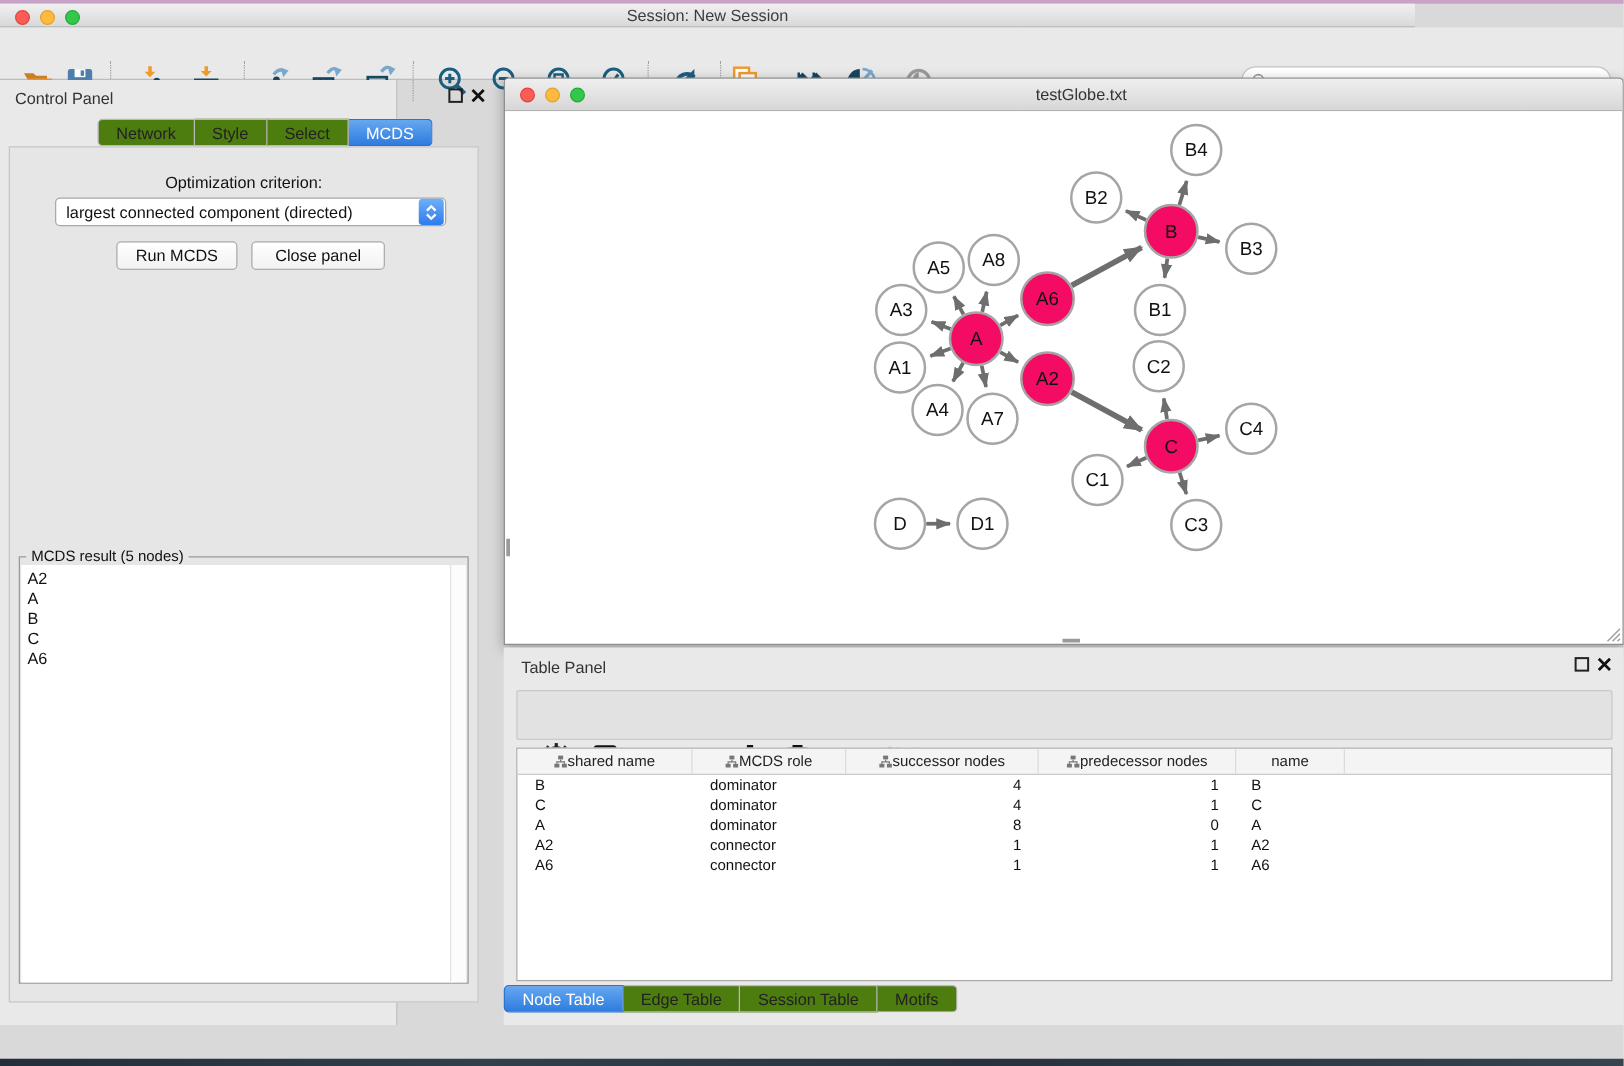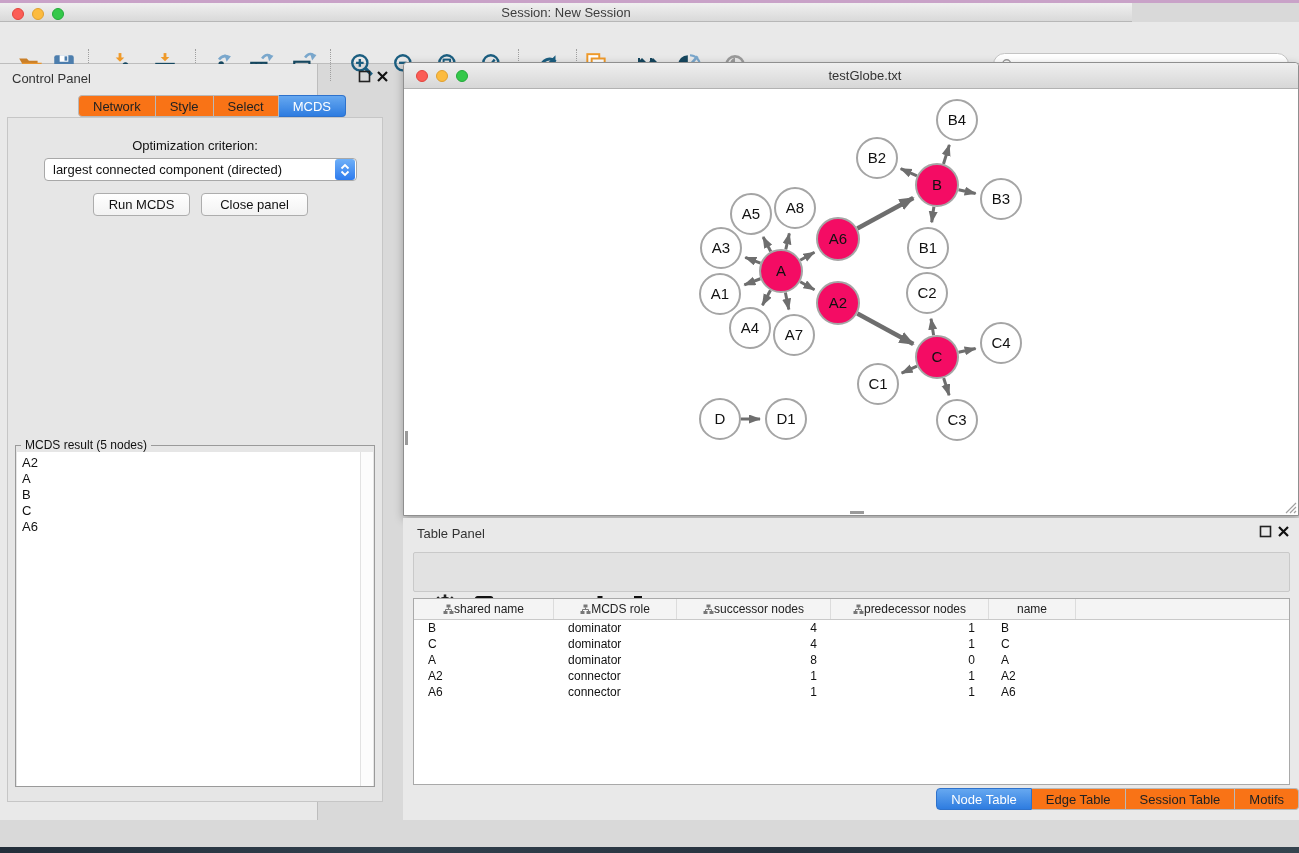--- a/index.html
+++ b/index.html
@@ -29,21 +29,21 @@
                 padding-left:7px; }
   #search-box input { border:none; outline:none; background:transparent; font-size:12px; width:250px;
                       font-family:"Liberation Sans",sans-serif; }
 
   
   #control-panel { position:absolute; left:0; top:64px; width:318px; height:756px; background:#e9e9e9;
                    border-right:1px solid #bdbdbd; }
   #cp-header { position:absolute; left:12px; top:7px; font-size:13px; color:#333; }
   .panel-ctl { position:absolute; top:6px; width:13px; height:13px; }
   #cp-tabs { position:absolute; left:78px; top:31px; display:flex; height:22px; }
-  .tab-btn { background:#f97316; border:1px solid #b9b9b9; border-left:none; font-size:13px; color:#222;
+  .tab-btn { background:#4d7c0f; border:1px solid #b9b9b9; border-left:none; font-size:13px; color:#222;
              display:flex; align-items:center; justify-content:center; padding:0 14px; }
   .tab-btn:first-child { border-left:1px solid #b9b9b9; border-radius:4px 0 0 4px; }
   .tab-btn:last-child { border-radius:0 4px 4px 0; }
   .tab-btn.active { background:linear-gradient(#66a8f0,#2e7ce0); border-color:#2e72cc; color:#fff; }
   #cp-content { position:absolute; left:7px; top:53px; width:376px; height:685px;
                 border:1px solid #c6c6c6; background:#e6e6e6; }
   #opt-label { position:absolute; left:0; top:20px; width:100%; text-align:center; font-size:13px; color:#111; }
   #criterion-select { position:absolute; left:36px; top:40px; width:313px; height:23px; background:#fff;
                       border:1px solid #a8a8a8; border-radius:4px; display:flex; align-items:center; }
   #criterion-select .sel-text { flex:1; font-size:13px; color:#111; padding-left:8px; white-space:nowrap; }
@@ -89,21 +89,21 @@
   #nt-head { display:flex; height:21px; background:#f4f4f4; border-bottom:1px solid #c9c9c9; }
   .th { display:flex; align-items:center; justify-content:center; color:#222;
         border-right:1px solid #dcdcdc; }
   .th:last-child { border-right:none; }
   .c0{width:140px;} .c1{width:123px;} .c2{width:154px;} .c3{width:158px;} .c4{width:87px;} .c5{flex:1;}
   .tr { display:flex; height:16px; align-items:center; color:#111; }
   .td { overflow:hidden; white-space:nowrap; }
   .td.c0,.td.c1 { padding-left:14px; }
   .td.c2,.td.c3 { text-align:right; padding-right:14px; }
   .td.c4 { padding-left:12px; }
-  #tp-tabs { position:absolute; left:0; top:270px; width:100%; display:flex; justify-content:flex-end; }
+  #tp-tabs { position:absolute; left:0; top:270px; width:100%; display:flex; justify-content:flex-start; }
   #tp-tabs .tab-btn { height:22px; font-size:13px; }
 
   
   #statusbar { position:absolute; left:0; top:820px; width:1299px; height:27px; background:#ededed;
                border-top:1px solid #c2c2c2; }
   #list-btn { position:absolute; left:10px; top:3px; width:28px; height:21px; background:#f4f4f4;
               border:1px solid #ababab; display:flex; align-items:center; justify-content:center; }
   #memory-btn { position:absolute; right:9px; top:3px; width:84px; height:21px; background:#f6f6f6;
                 border:1px solid #a9a9a9; border-radius:3px; display:flex; align-items:center;
                 justify-content:center; gap:6px; font-size:12px; color:#111; }

